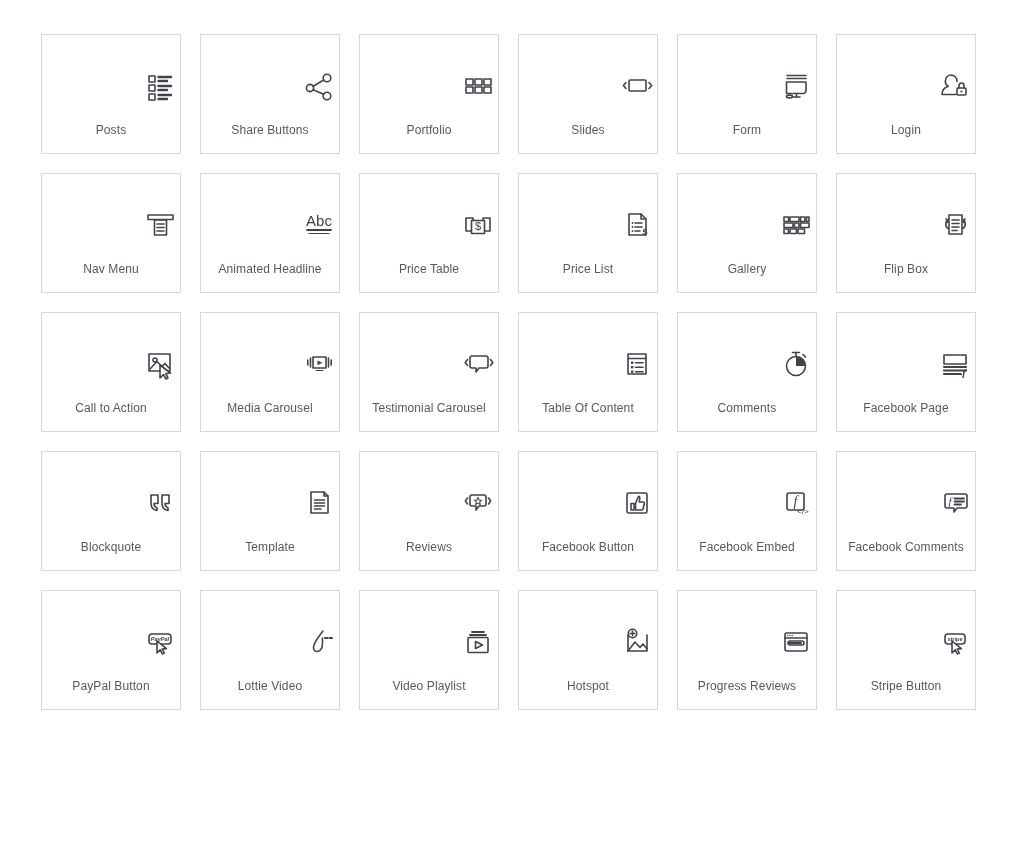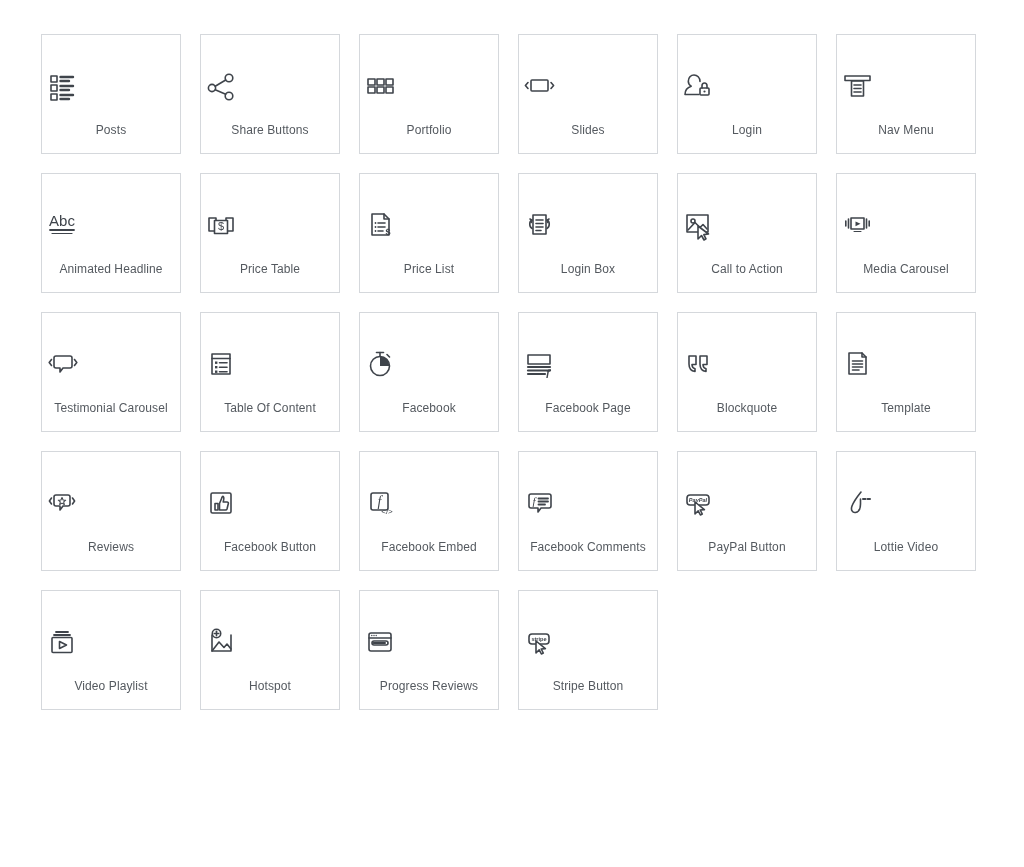--- a/index.html
+++ b/index.html
@@ -24,21 +24,21 @@
     flex-direction: column;
     align-items: center;
     justify-content: flex-start;
     cursor: pointer;
   }
   .widget-icon {
     height: 56px;
     width: 100%;
     display: flex;
     align-items: center;
-    justify-content: flex-start;
+    justify-content: flex-end;
     margin-top: 22px;
   }
   .widget-icon svg { display: block; }
   .widget-label {
     margin-top: 10px;
     font-size: 12px;
     line-height: 14px;
     color: #54595f;
     text-align: center;
     letter-spacing: 0.1px;
@@ -113,20 +113,33 @@
           <rect x="12" y="15" width="17" height="11" rx="1"></rect>
           <polyline points="9,17.5 6.4,20.5 9,23.5"></polyline>
           <polyline points="32,17.5 34.6,20.5 32,23.5"></polyline>
         </svg>
       </div>
       <div class="widget-label">Slides</div>
     </div>
     <div class="widget-card">
       <div class="widget-icon">
         <svg width="40" height="40" viewBox="0 0 40 40" fill="none" stroke="#3f444b" stroke-width="1.6" stroke-linecap="round" stroke-linejoin="round">
+          <line x1="11" y1="10.5" x2="30" y2="10.5"></line>
+          <line x1="11" y1="13.5" x2="30" y2="13.5"></line>
+          <path d="M10.5 17 L10.5 28.5 L28 28.5 L30 26.5 L30 17 Z"></path>
+          <line x1="17" y1="32" x2="24" y2="32"></line>
+          <line x1="20.5" y1="28.5" x2="20.5" y2="32"></line>
+          <ellipse cx="13.5" cy="31.5" rx="3" ry="1.4"></ellipse>
+        </svg>
+      </div>
+      <div class="widget-label">Form</div>
+    </div>
+    <div class="widget-card">
+      <div class="widget-icon">
+        <svg width="40" height="40" viewBox="0 0 40 40" fill="none" stroke="#3f444b" stroke-width="1.6" stroke-linecap="round" stroke-linejoin="round">
           <path d="M22 16.5 C22 12.6 19.2 10 16 10 C12.8 10 10.3 12.6 10.3 16.2 C10.3 18.6 11.5 20.2 13.2 21.2 C9.5 22.4 7 25.4 7 29.5 L21 29.5"></path>
           <rect x="22" y="23" width="9" height="7" rx="1"></rect>
           <path d="M24 23 L24 20.8 C24 19.1 25.2 18 26.5 18 C27.8 18 29 19.1 29 20.8 L29 23"></path>
           <circle cx="26.5" cy="26.5" r="1.1" fill="#3f444b" stroke="none"></circle>
         </svg>
       </div>
       <div class="widget-label">Login</div>
     </div>
     <div class="widget-card">
       <div class="widget-icon">
@@ -173,32 +186,49 @@
           <circle cx="15.5" cy="27" r="0.9" fill="#3f444b" stroke="none"></circle>
           <line x1="18" y1="27" x2="23" y2="27"></line>
           <text x="28" y="31" text-anchor="middle" font-size="9" font-weight="bold" font-family="Liberation Sans, sans-serif" fill="#3f444b" stroke="none">$</text>
         </svg>
       </div>
       <div class="widget-label">Price List</div>
     </div>
     <div class="widget-card">
       <div class="widget-icon">
         <svg width="40" height="40" viewBox="0 0 40 40" fill="none" stroke="#3f444b" stroke-width="1.6" stroke-linecap="round" stroke-linejoin="round">
+          <rect x="8" y="13" width="4.5" height="4.5"></rect>
+          <rect x="14" y="13" width="9" height="4.5"></rect>
+          <rect x="24.5" y="13" width="4.5" height="4.5"></rect>
+          <rect x="30.5" y="13" width="2.5" height="4.5"></rect>
+          <rect x="8" y="19" width="9" height="4.5"></rect>
+          <rect x="18.5" y="19" width="4.5" height="4.5"></rect>
+          <rect x="24.5" y="19" width="8.5" height="4.5"></rect>
+          <rect x="8" y="25" width="4.5" height="4.5"></rect>
+          <rect x="14" y="25" width="6.5" height="4.5"></rect>
+          <rect x="22" y="25" width="6.5" height="4.5"></rect>
+        </svg>
+      </div>
+      <div class="widget-label">Gallery</div>
+    </div>
+    <div class="widget-card">
+      <div class="widget-icon">
+        <svg width="40" height="40" viewBox="0 0 40 40" fill="none" stroke="#3f444b" stroke-width="1.6" stroke-linecap="round" stroke-linejoin="round">
           <rect x="14" y="11" width="13" height="19"></rect>
           <line x1="17" y1="16" x2="24" y2="16"></line>
           <line x1="17" y1="19.5" x2="24" y2="19.5"></line>
           <line x1="17" y1="23" x2="24" y2="23"></line>
           <line x1="17" y1="26.5" x2="22" y2="26.5"></line>
           <path d="M13 16 C10 17 10 23 13 24.5"></path>
           <polyline points="11,15 13,16.2 12.2,18.4"></polyline>
           <path d="M28 16 C31 17 31 23 28 24.5"></path>
           <polyline points="30,15 28,16.2 28.8,18.4"></polyline>
         </svg>
       </div>
-      <div class="widget-label">Login Box</div>
+      <div class="widget-label">Flip Box</div>
     </div>
     <div class="widget-card">
       <div class="widget-icon">
         <svg width="40" height="40" viewBox="0 0 40 40" fill="none" stroke="#3f444b" stroke-width="1.6" stroke-linecap="round" stroke-linejoin="round">
           <rect x="9" y="11" width="21" height="17"></rect>
           <circle cx="15" cy="17" r="2"></circle>
           <polyline points="10,26 17,18.5 22,23.5 25,20.5 29,25"></polyline>
           <path d="M20 22 L20 35 L23.5 31.5 L26 36 L28 34.8 L25.8 30.6 L30.5 30 Z" fill="#ffffff"></path>
         </svg>
       </div>
@@ -246,21 +276,21 @@
     <div class="widget-card">
       <div class="widget-icon">
         <svg width="40" height="40" viewBox="0 0 40 40" fill="none" stroke="#3f444b" stroke-width="1.6" stroke-linecap="round" stroke-linejoin="round">
           <circle cx="20" cy="23" r="9.5"></circle>
           <path d="M20 23 L20 13.5 A9.5 9.5 0 0 1 29.5 23 Z" fill="#3f444b" stroke="none"></path>
           <line x1="16.5" y1="9.5" x2="23.5" y2="9.5"></line>
           <line x1="20" y1="9.5" x2="20" y2="13.5"></line>
           <line x1="27" y1="11.5" x2="29.5" y2="14"></line>
         </svg>
       </div>
-      <div class="widget-label">Facebook</div>
+      <div class="widget-label">Comments</div>
     </div>
     <div class="widget-card">
       <div class="widget-icon">
         <svg width="40" height="40" viewBox="0 0 40 40" fill="none" stroke="#3f444b" stroke-width="1.6" stroke-linecap="round" stroke-linejoin="round">
           <rect x="9" y="12" width="22" height="9"></rect>
           <line x1="9" y1="24" x2="31" y2="24" stroke-width="2.2"></line>
           <line x1="9" y1="27.5" x2="31" y2="27.5" stroke-width="2.2"></line>
           <line x1="9" y1="31" x2="26" y2="31" stroke-width="2.2"></line>
           <text x="29" y="33" text-anchor="middle" font-size="11" font-weight="bold" class="f-text" stroke="none">f</text>
         </svg>

